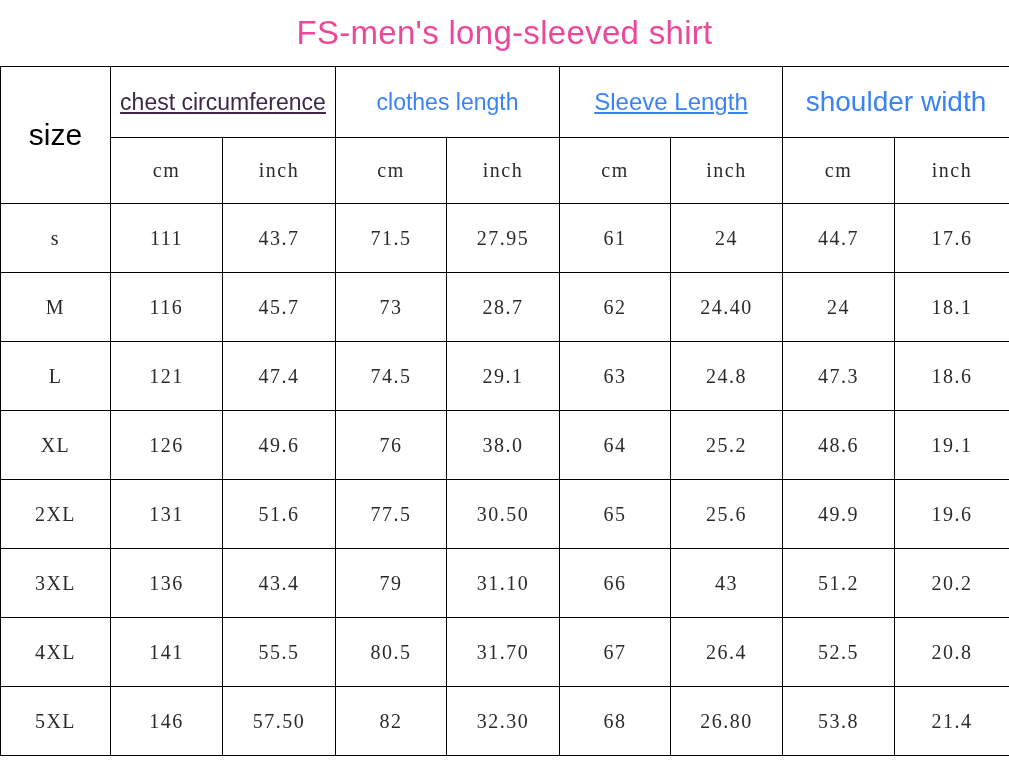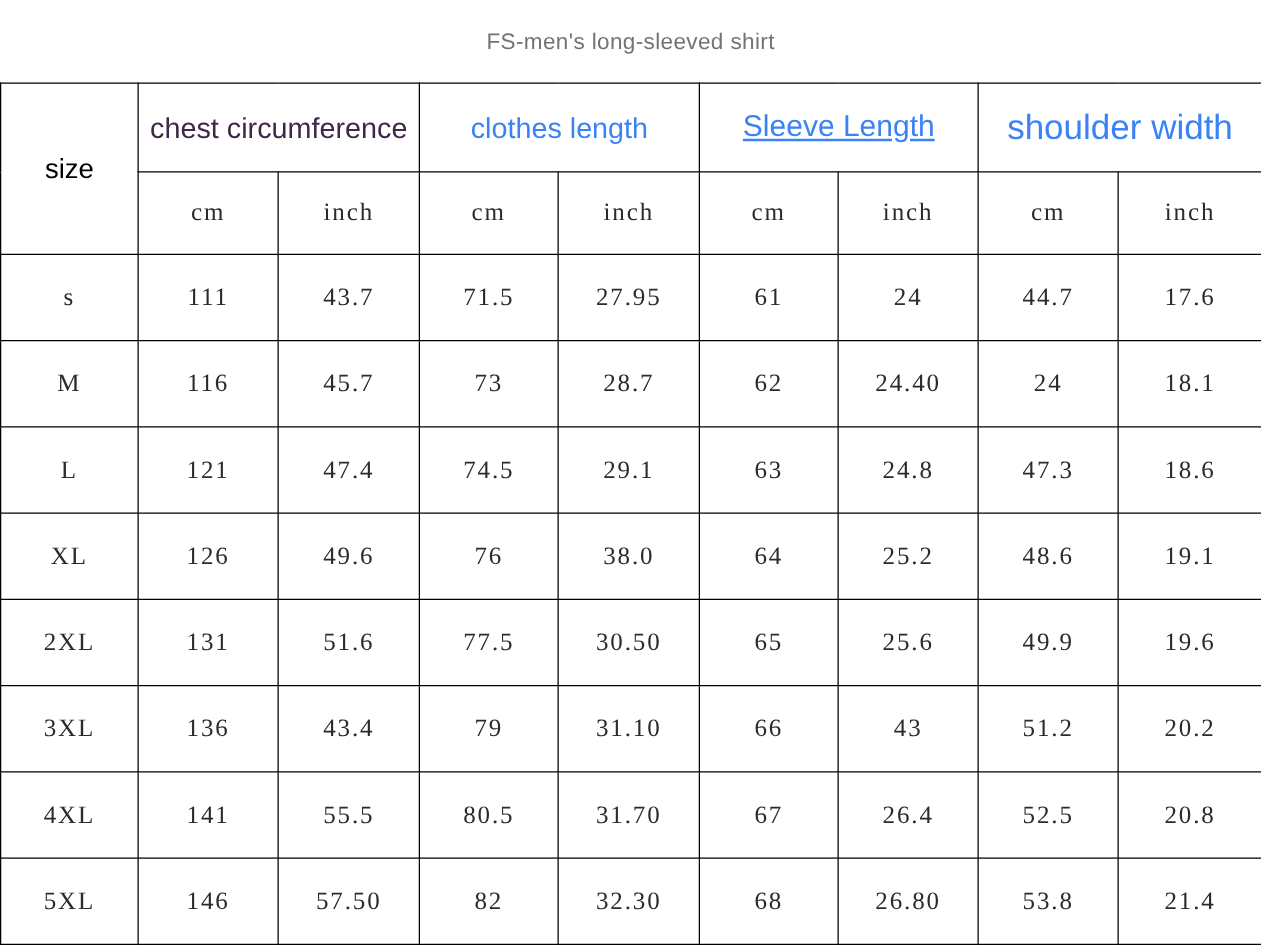--- a/index.html
+++ b/index.html
@@ -9,54 +9,55 @@
     width: 1009px;
     height: 760px;
     font-family: "Liberation Sans", sans-serif;
     overflow: hidden;
   }
   .title-bar {
     height: 66px;
     display: flex;
     align-items: center;
     justify-content: center;
-    font-size: 18px;
-    color: #737373;
+    font-size: 33px;
+    color: #ec4899;
     letter-spacing: 0.3px;
   }
   table.size-chart {
     border-collapse: collapse;
     table-layout: fixed;
     width: 1009px;
   }
   table.size-chart th,
   table.size-chart td {
     border: 1px solid #000000;
     padding: 0;
     text-align: center;
     vertical-align: middle;
     font-weight: normal;
     background: #ffffff;
   }
   tr.group-row    { height: 71px; }
   tr.unit-row     { height: 66px; }
   tr.data-row     { height: 69px; }
   .size-head {
-    font-size: 22px;
+    font-size: 30px;
     color: #000000;
   }
   .group {
     font-size: 23px;
     color: #3b82f6;
   }
   .group-chest {
     color: #3f2749;
     text-align: left;
     padding-left: 38px;
     line-height: 1.15;
+    text-decoration: underline;
   }
   .group-sleeve   { font-size: 24px; text-decoration: underline; }
   .group-shoulder { font-size: 28px; }
   .serif {
     font-family: "Liberation Serif", "DejaVu Serif", serif;
     font-size: 20px;
     color: #2b2b2b;
     letter-spacing: 1.5px;
   }
 </style>

